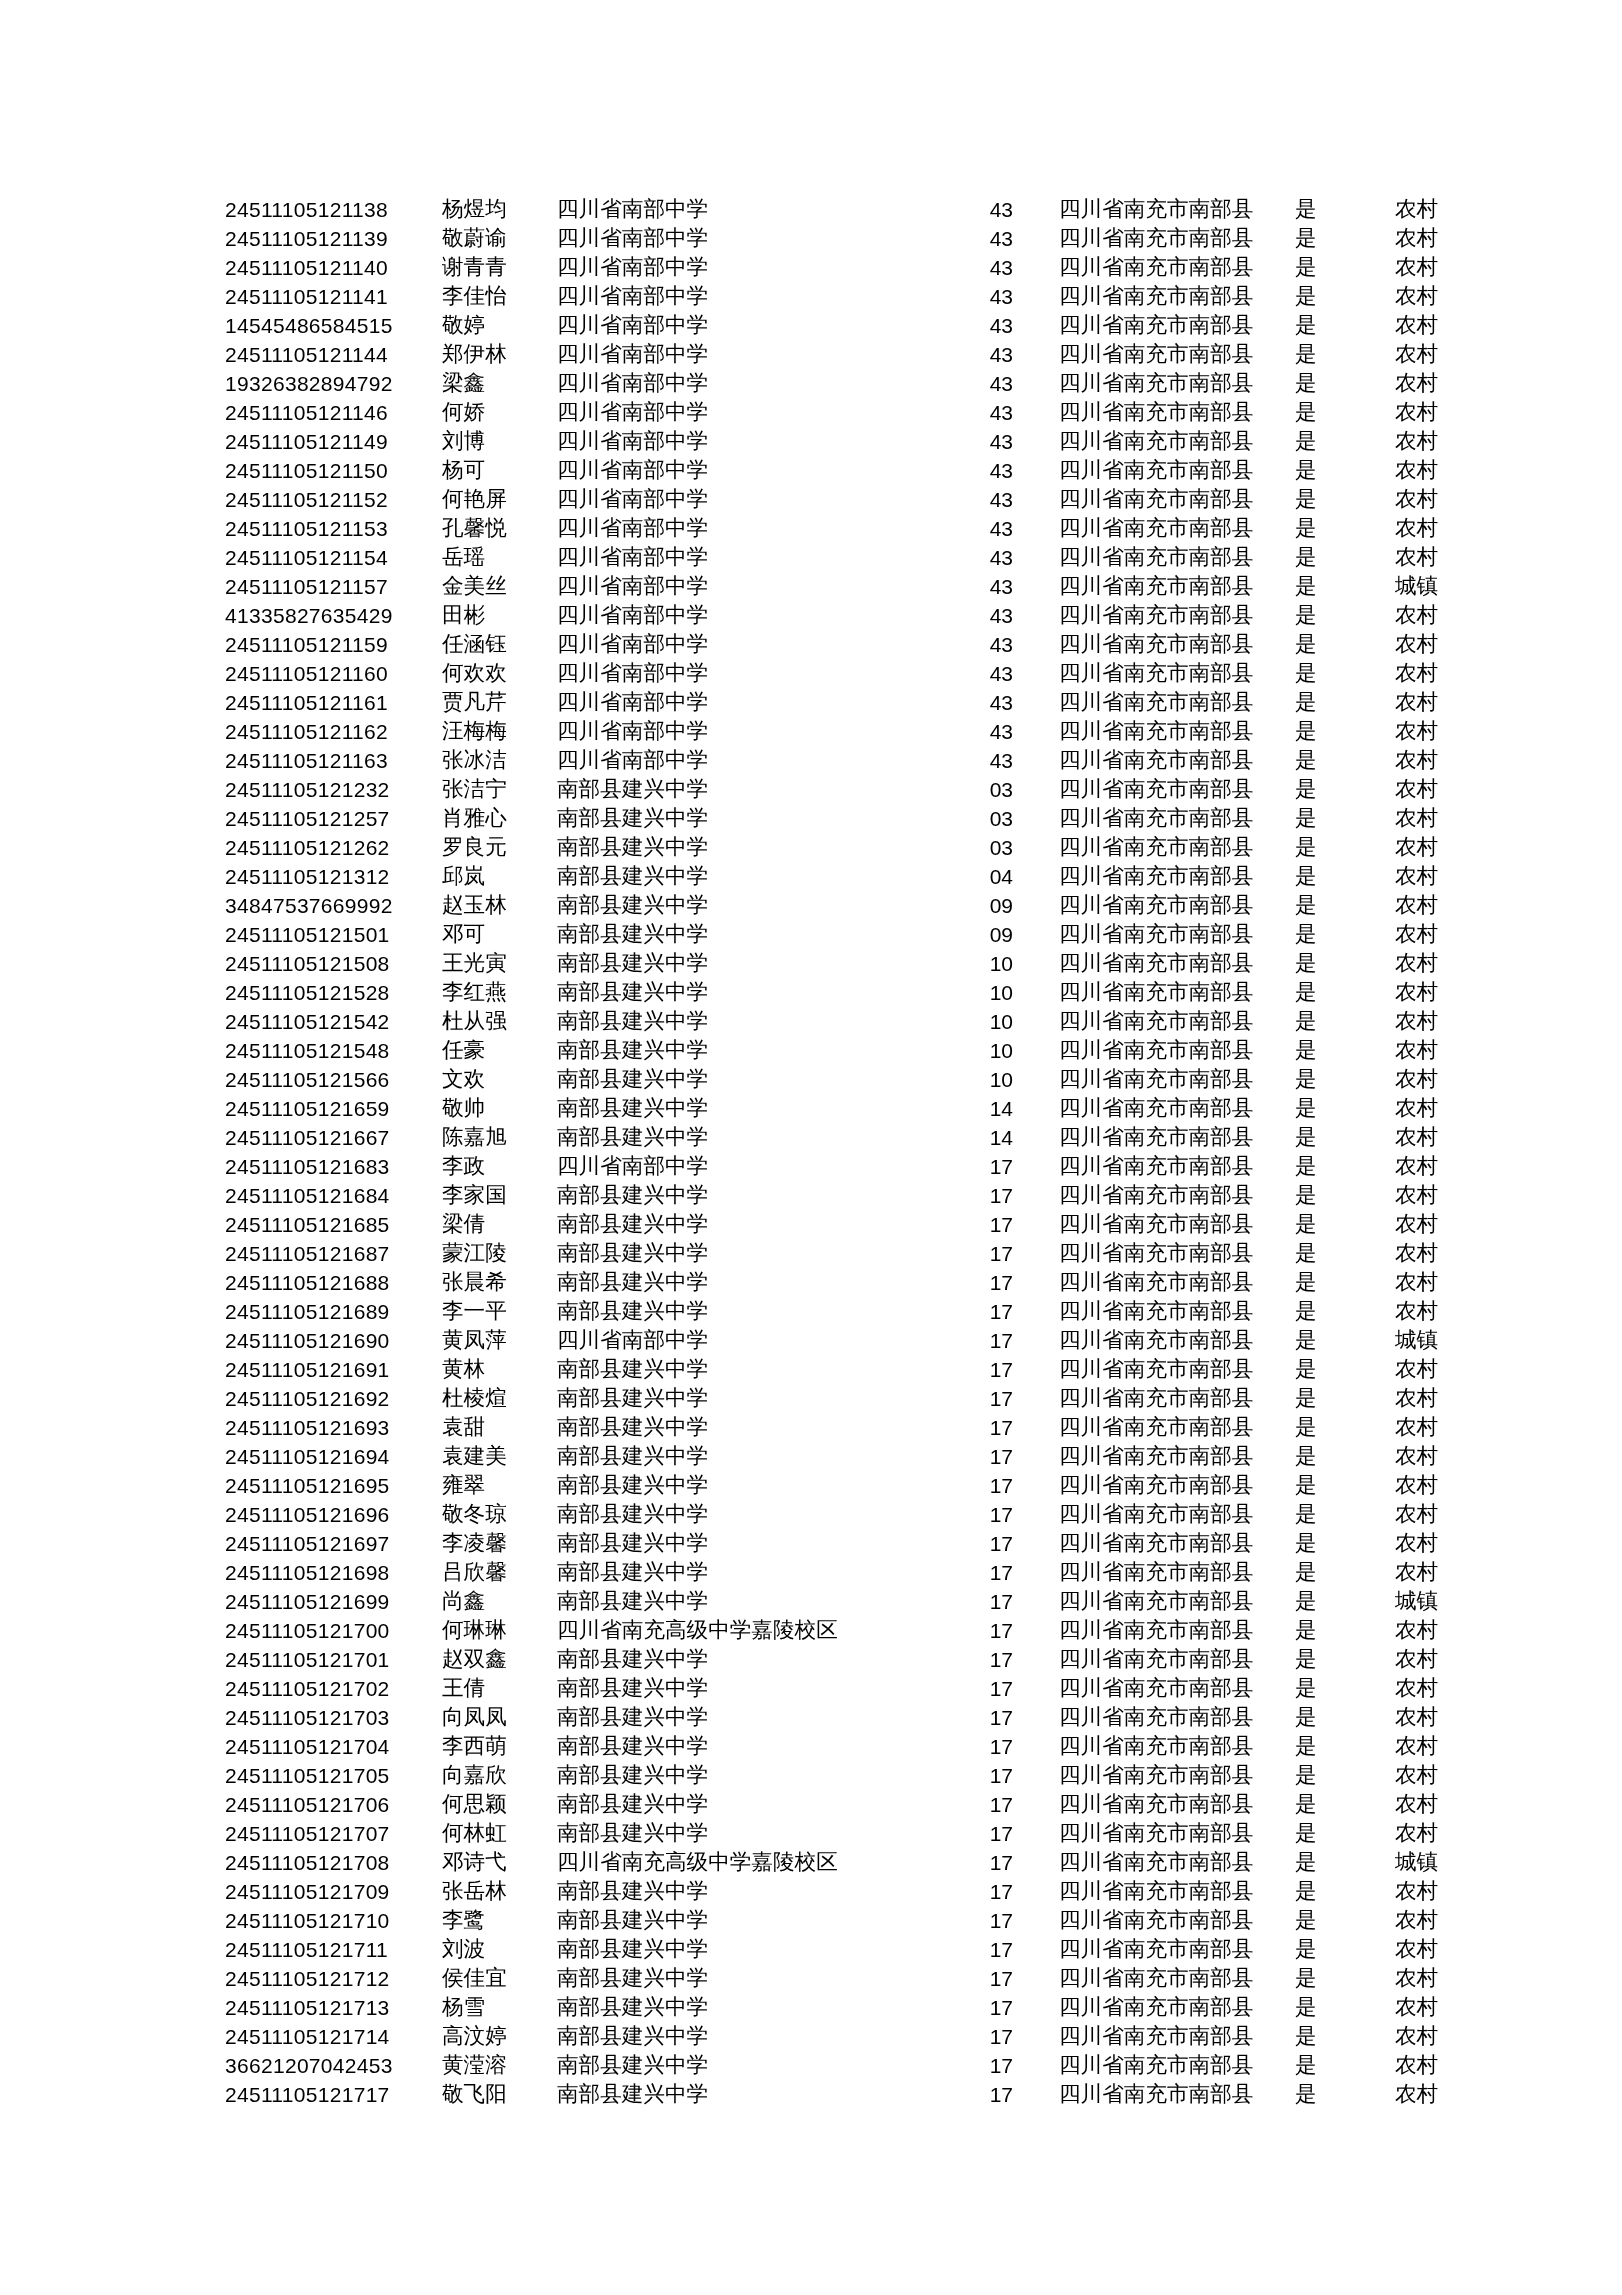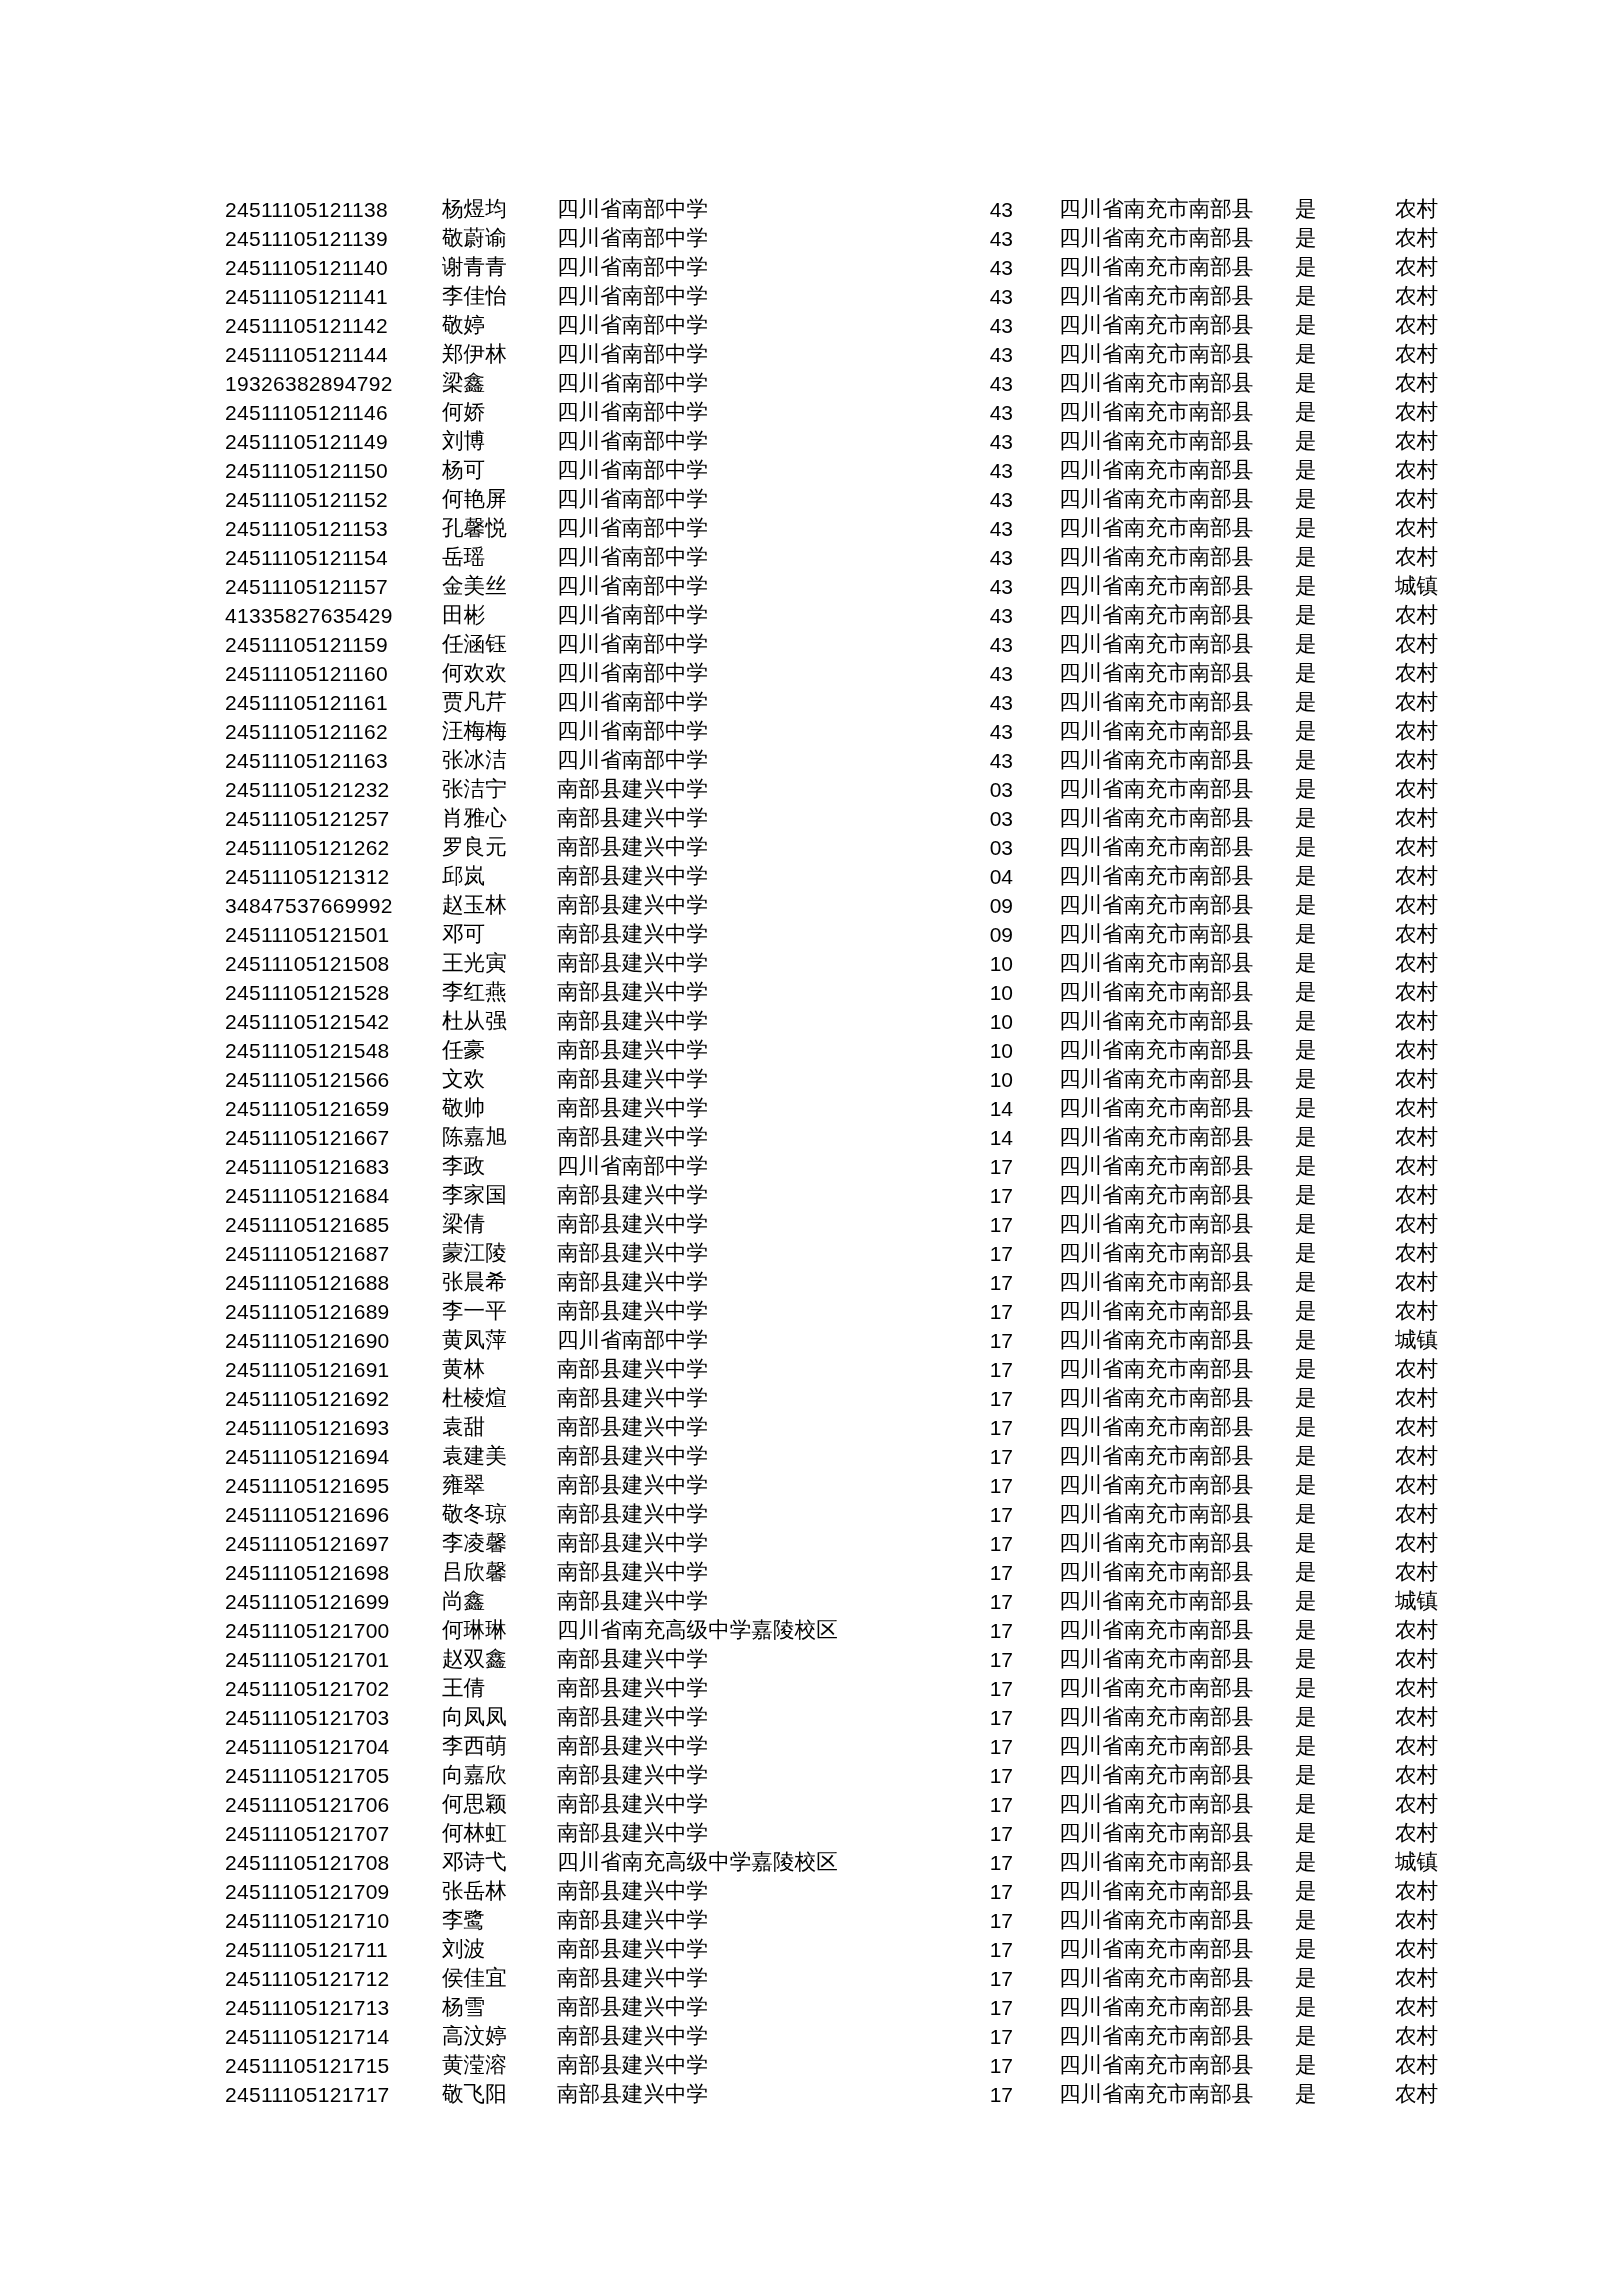--- a/index.html
+++ b/index.html
@@ -111,21 +111,21 @@
     <div class="cell id">24511105121141</div>
     <div class="cell name">李佳怡</div>
     <div class="cell school">四川省南部中学</div>
     <div class="cell num">43</div>
     <div class="cell region">四川省南充市南部县</div>
     <div class="cell flag">是</div>
     <div class="cell area">农村</div>
   </div>
 
   <div class="row">
-    <div class="cell id">24511105121142</div>
+    <div class="cell id">14545486584515</div>
     <div class="cell name">敬婷</div>
     <div class="cell school">四川省南部中学</div>
     <div class="cell num">43</div>
     <div class="cell region">四川省南充市南部县</div>
     <div class="cell flag">是</div>
     <div class="cell area">农村</div>
   </div>
 
   <div class="row">
     <div class="cell id">24511105121144</div>
@@ -711,21 +711,21 @@
     <div class="cell id">24511105121714</div>
     <div class="cell name">高汶婷</div>
     <div class="cell school">南部县建兴中学</div>
     <div class="cell num">17</div>
     <div class="cell region">四川省南充市南部县</div>
     <div class="cell flag">是</div>
     <div class="cell area">农村</div>
   </div>
 
   <div class="row">
-    <div class="cell id">24511105121715</div>
+    <div class="cell id">36621207042453</div>
     <div class="cell name">黄滢溶</div>
     <div class="cell school">南部县建兴中学</div>
     <div class="cell num">17</div>
     <div class="cell region">四川省南充市南部县</div>
     <div class="cell flag">是</div>
     <div class="cell area">农村</div>
   </div>
 
   <div class="row">
     <div class="cell id">24511105121717</div>

